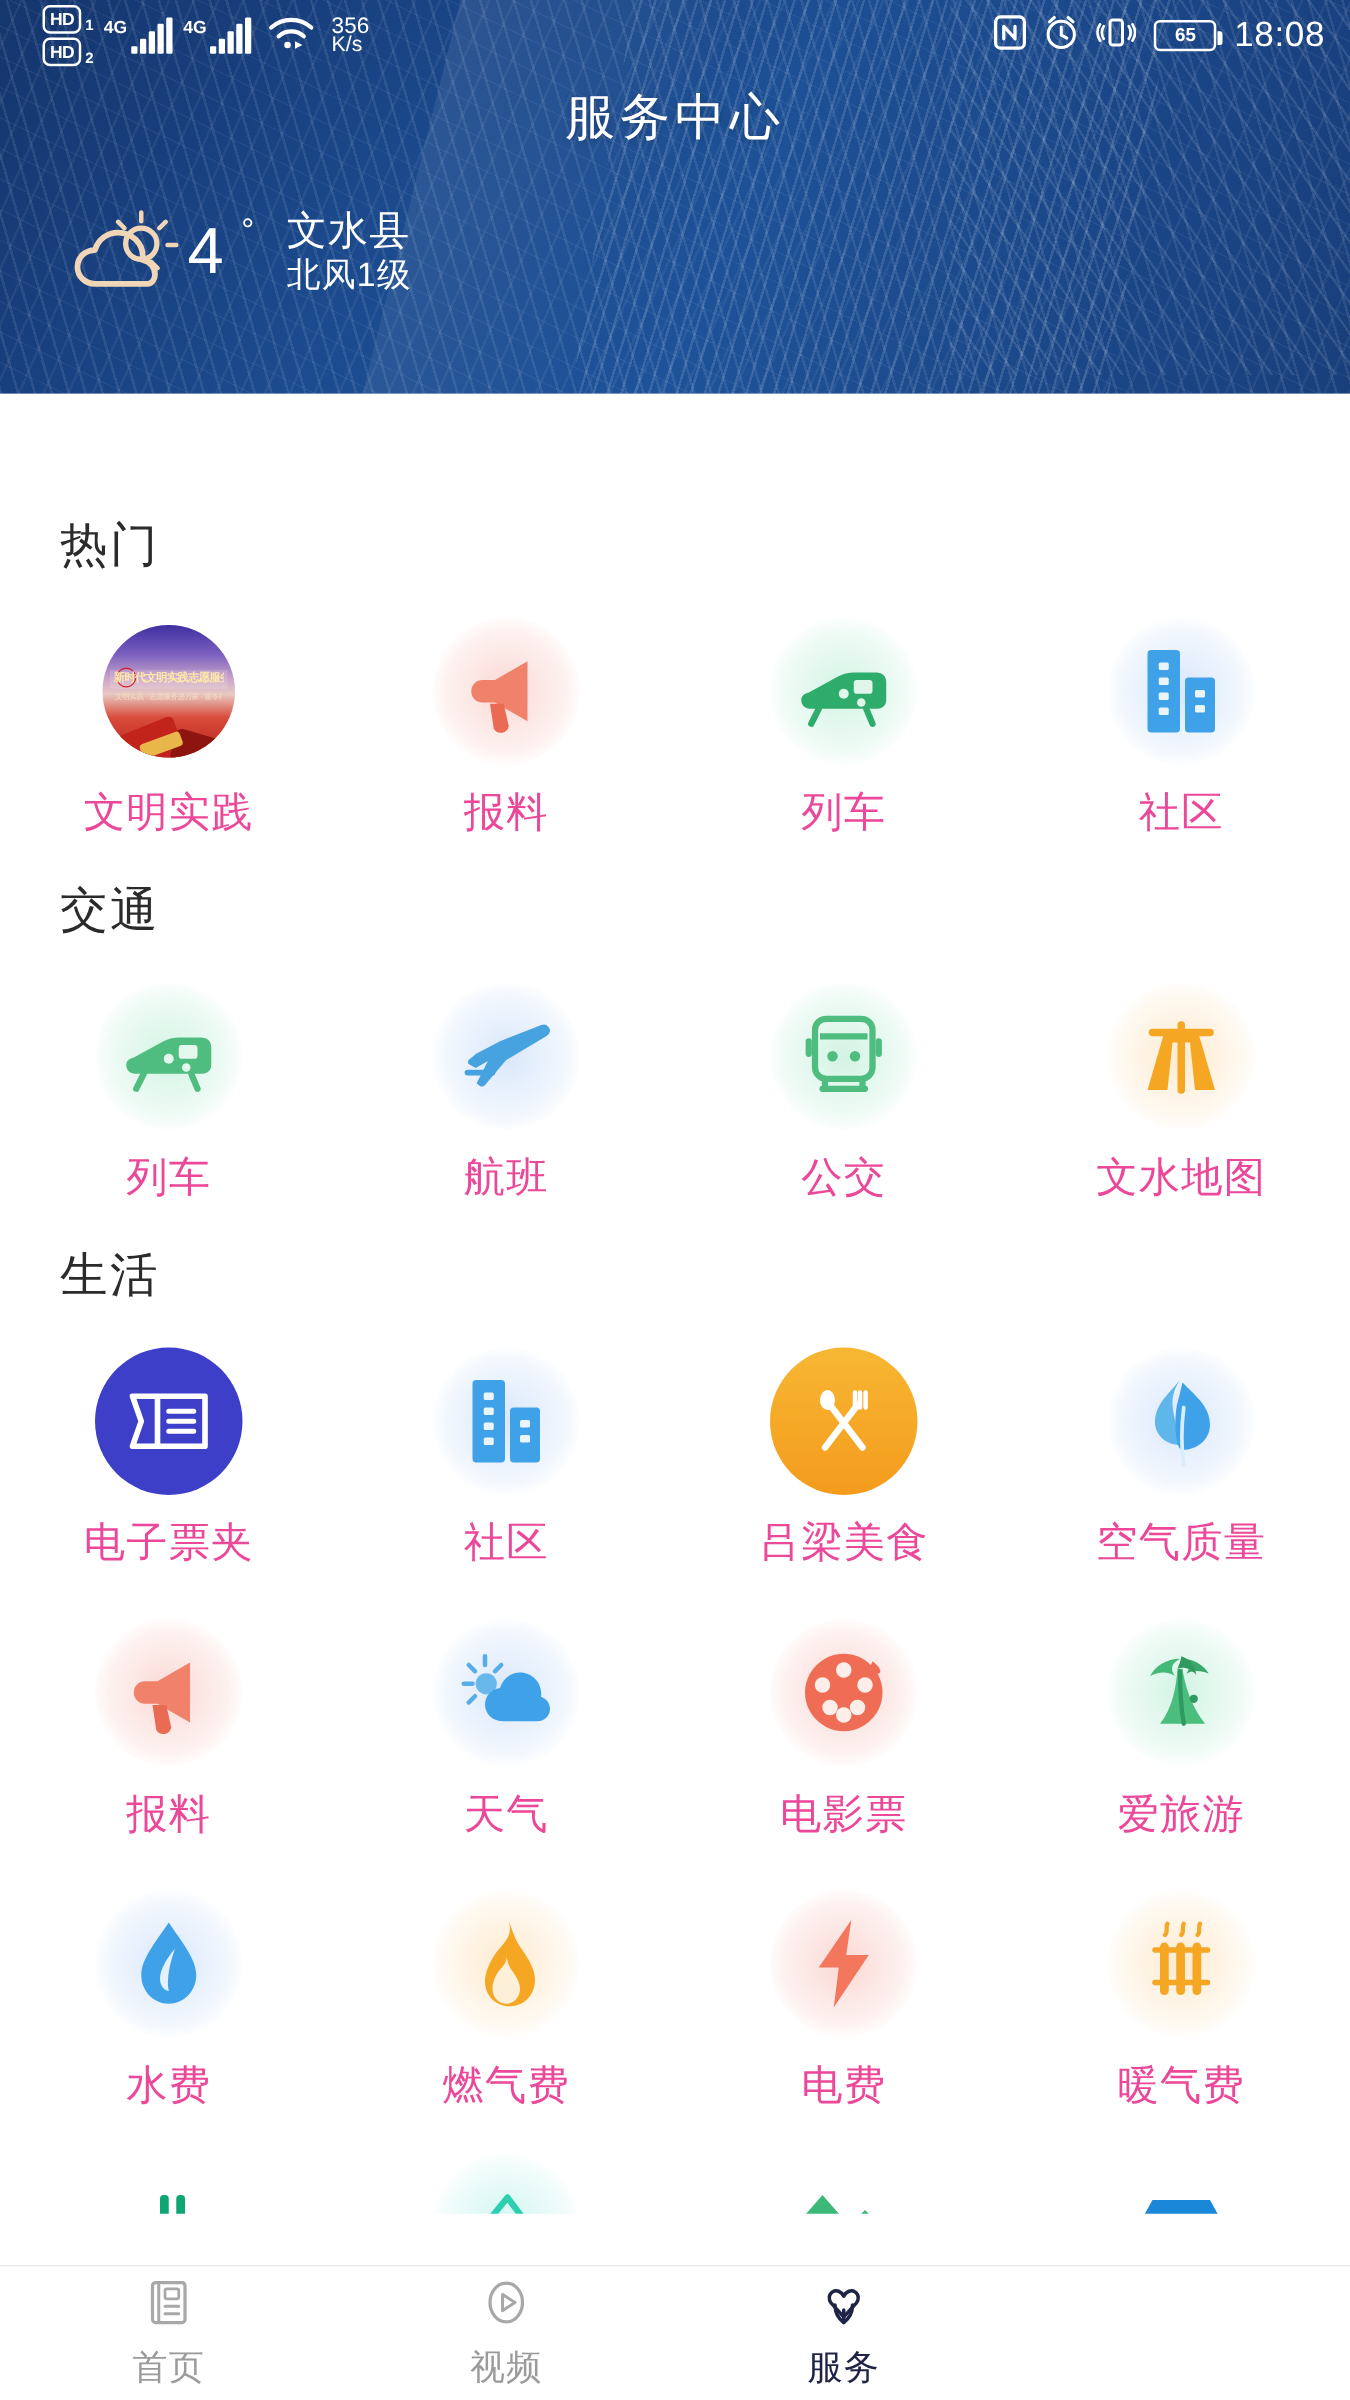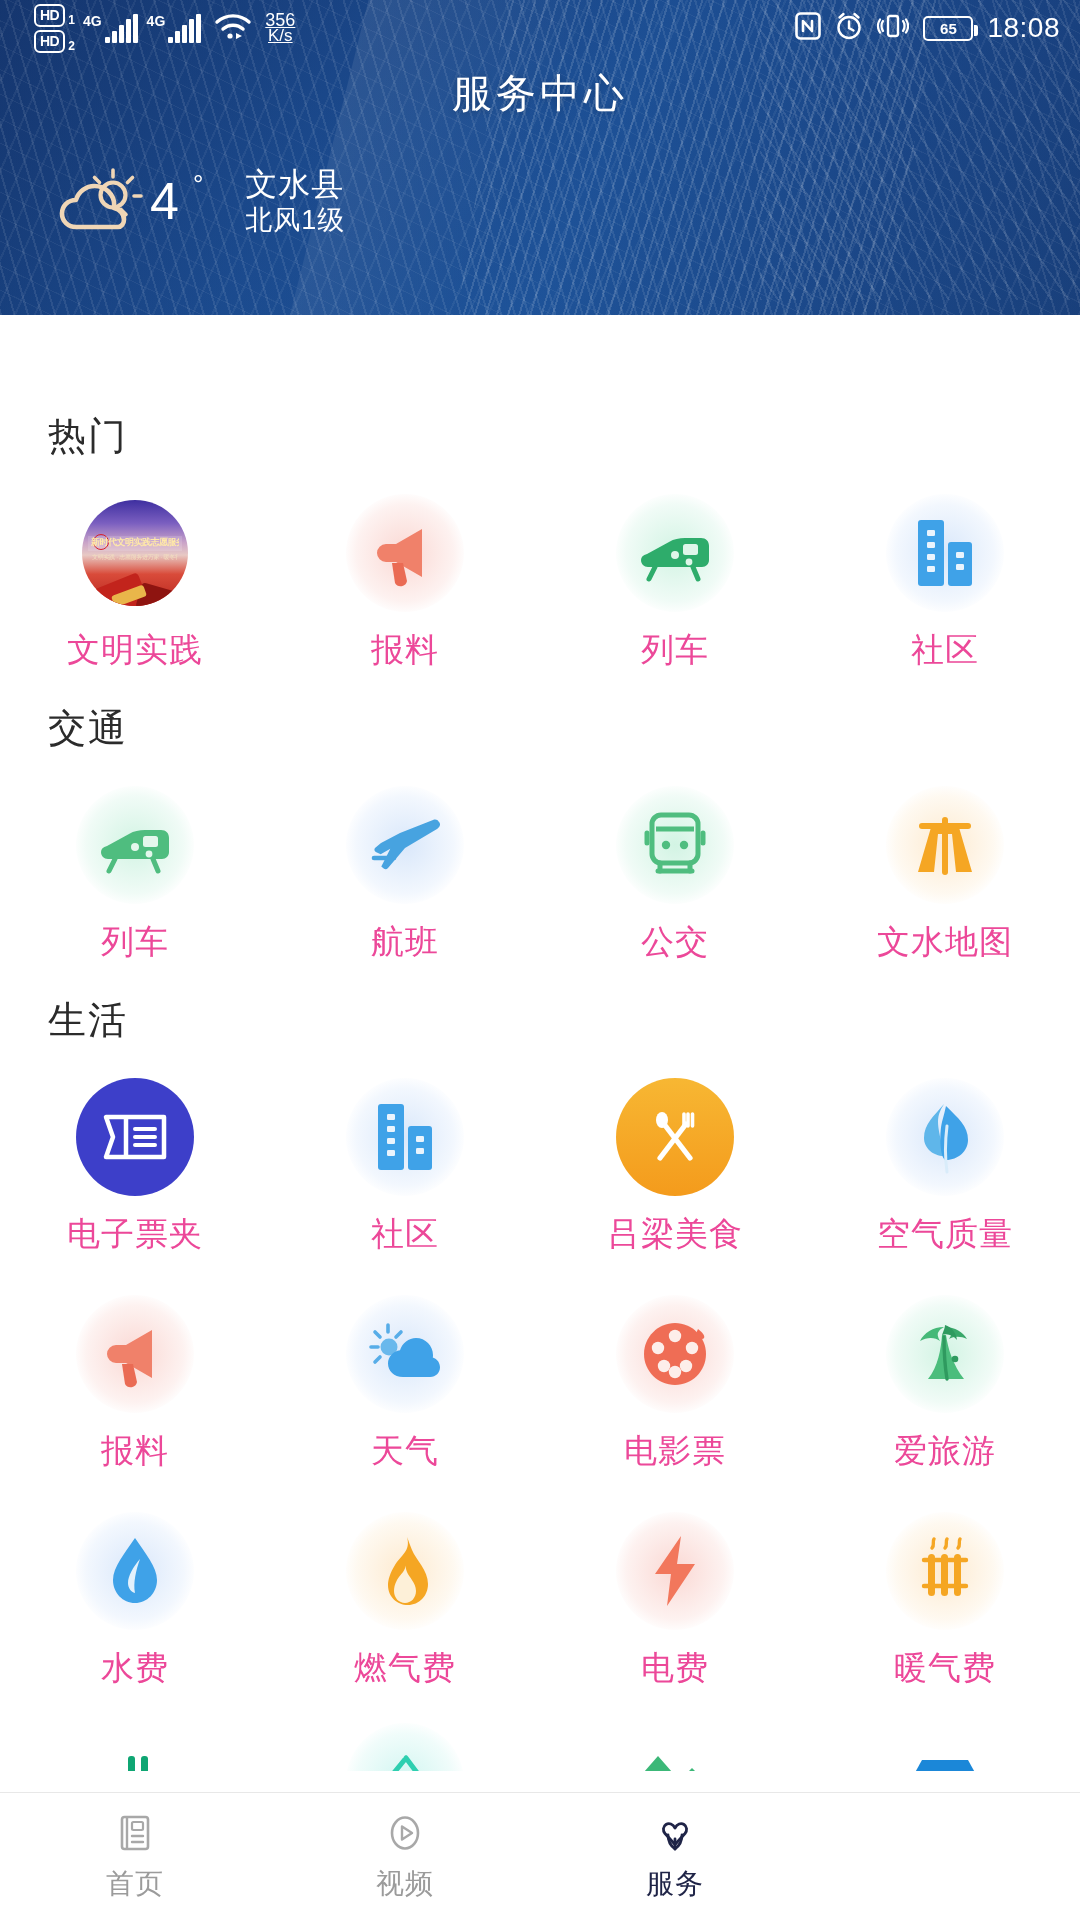--- a/index.html
+++ b/index.html
@@ -66,21 +66,21 @@
   .sig { display:flex; align-items:flex-end; gap:9px; }
   .sig-grp { display:flex; align-items:flex-end; gap:2px; position:relative; }
   .sig-lbl { font-size:14px; font-weight:bold; margin-right:1px; align-self:flex-start; line-height:1; }
   .bars { display:flex; align-items:flex-end; gap:2px; }
   .bars i { width:5px; background:#fff; display:block; border-radius:1px; }
   .bars i:nth-child(1){height:6px}
   .bars i:nth-child(2){height:12px}
   .bars i:nth-child(3){height:18px}
   .bars i:nth-child(4){height:24px}
   .bars i:nth-child(5){height:29px}
-  .netspeed { font-size:18px; line-height:16px; font-weight:500; text-align:center;text-decoration:underline; }
+  .netspeed { font-size:18px; line-height:16px; font-weight:500; text-align:left; }
   .netspeed div:last-child{ font-size:17px; }
   .battery {
     width:50px; height:25px; border:2.5px solid #fff; border-radius:5px;
     display:flex; align-items:center; justify-content:center;
     font-size:15px; font-weight:600; position:relative;
   }
   .battery::after{
     content:''; position:absolute; right:-7px; top:7px;
     width:4px; height:11px; background:#fff; border-radius:0 2px 2px 0;
   }
@@ -97,21 +97,21 @@
 
   
   .weather {
     position:relative; z-index:4;
     margin-top:40px; padding-left:50px;
     display:flex; align-items:center; gap:8px; color:#fff;
   }
   .wx-icon { width:96px; height:80px; flex:none; }
   .wx-temp { font-size:52px; font-weight:400; line-height:1; margin-left:-4px; }
   .wx-deg { font-size:26px; font-weight:400; margin-left:6px; align-self:flex-start; margin-top:8px;}
-  .wx-txt { margin-left:34px; line-height:1.25; }
+  .wx-txt { margin-left:18px; line-height:1.25; }
   .wx-city { font-size:32px; font-weight:400; letter-spacing:1px; }
   .wx-wind { font-size:27px; font-weight:400; letter-spacing:1px; }
 
   
   .content { position:absolute; top:315px; left:0; right:0; bottom:108px; background:#fff; overflow:hidden;}
   .section-title {
     font-size:38px; color:#2b2b2b; font-weight:400;
     padding-left:48px; letter-spacing:2px;
   }
   .st-hot { padding-top:68px;margin-top:28px; }
@@ -181,21 +181,21 @@
     position:absolute; left:30px; bottom:4px; width:34px; height:12px;
     background:#e9b64a; transform:rotate(-20deg); border-radius:3px;
   }
 
   
   .row-clipped { height:74px; overflow:hidden; }
   .row-clipped .tile { padding-top:26px; }
 
   
   .tabbar {
-    position:absolute; left:0; bottom:0; width:1080px; height:128px;
+    position:absolute; left:0; bottom:0; width:1080px; height:108px;
     background:#fff; border-top:1px solid #e8e8e8;
     display:grid; grid-template-columns:repeat(4,1fr);
   }
   .tab { display:flex; flex-direction:column; align-items:center; justify-content:center; gap:6px; }
   .tab-label { font-size:28px; color:#9b9b9b; letter-spacing:1px; }
   .tab.active .tab-label { color:#1f2447; font-weight:500; }
 </style>
 </head>
 <body>
 

